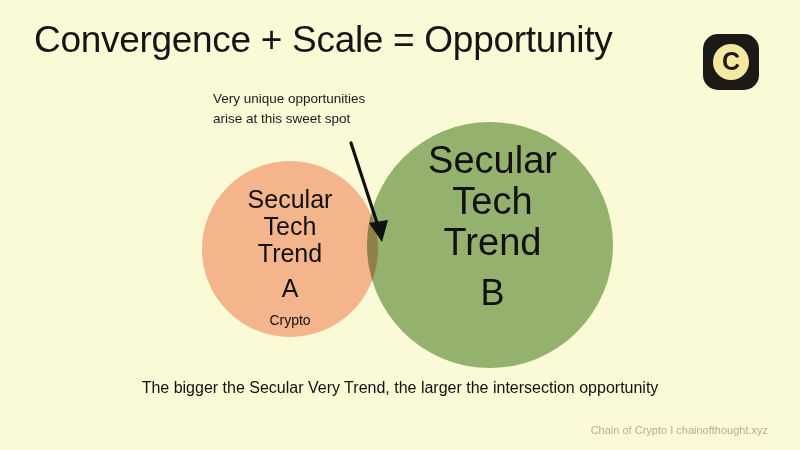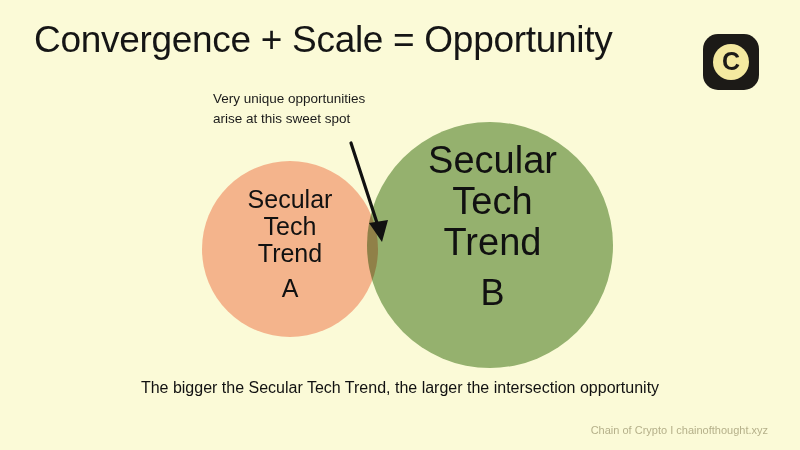--- a/index.html
+++ b/index.html
@@ -202,34 +202,35 @@
   <div id="venn">
     <div id="circle-a" class="circle"></div>
     <div id="circle-b" class="circle"></div>
   </div>
 
   <div id="label-a">
     <div class="main">Secular
 Tech
 Trend</div>
     <div class="letter">A</div>
+    <div class="sub">Crypto</div>
   </div>
 
   <div id="label-b">
     <div class="main">Secular
 Tech
 Trend</div>
     <div class="letter">B</div>
   </div>
 
   <div id="annotation">Very unique opportunities
 arise at this sweet spot</div>
 
   <svg id="arrow-svg" viewBox="0 0 80 130">
     <line x1="21" y1="18" x2="48" y2="101" stroke="#111" stroke-width="3.2" stroke-linecap="round"></line>
     <polygon points="52,117 39,98 58,95" fill="#111"></polygon>
   </svg>
 
-  <div id="caption">The bigger the Secular Tech Trend, the larger the intersection opportunity</div>
+  <div id="caption">The bigger the Secular Very Trend, the larger the intersection opportunity</div>
 
   <div id="footer">Chain of Crypto I chainofthought.xyz</div>
 
 </div>
 
 </body></html>

